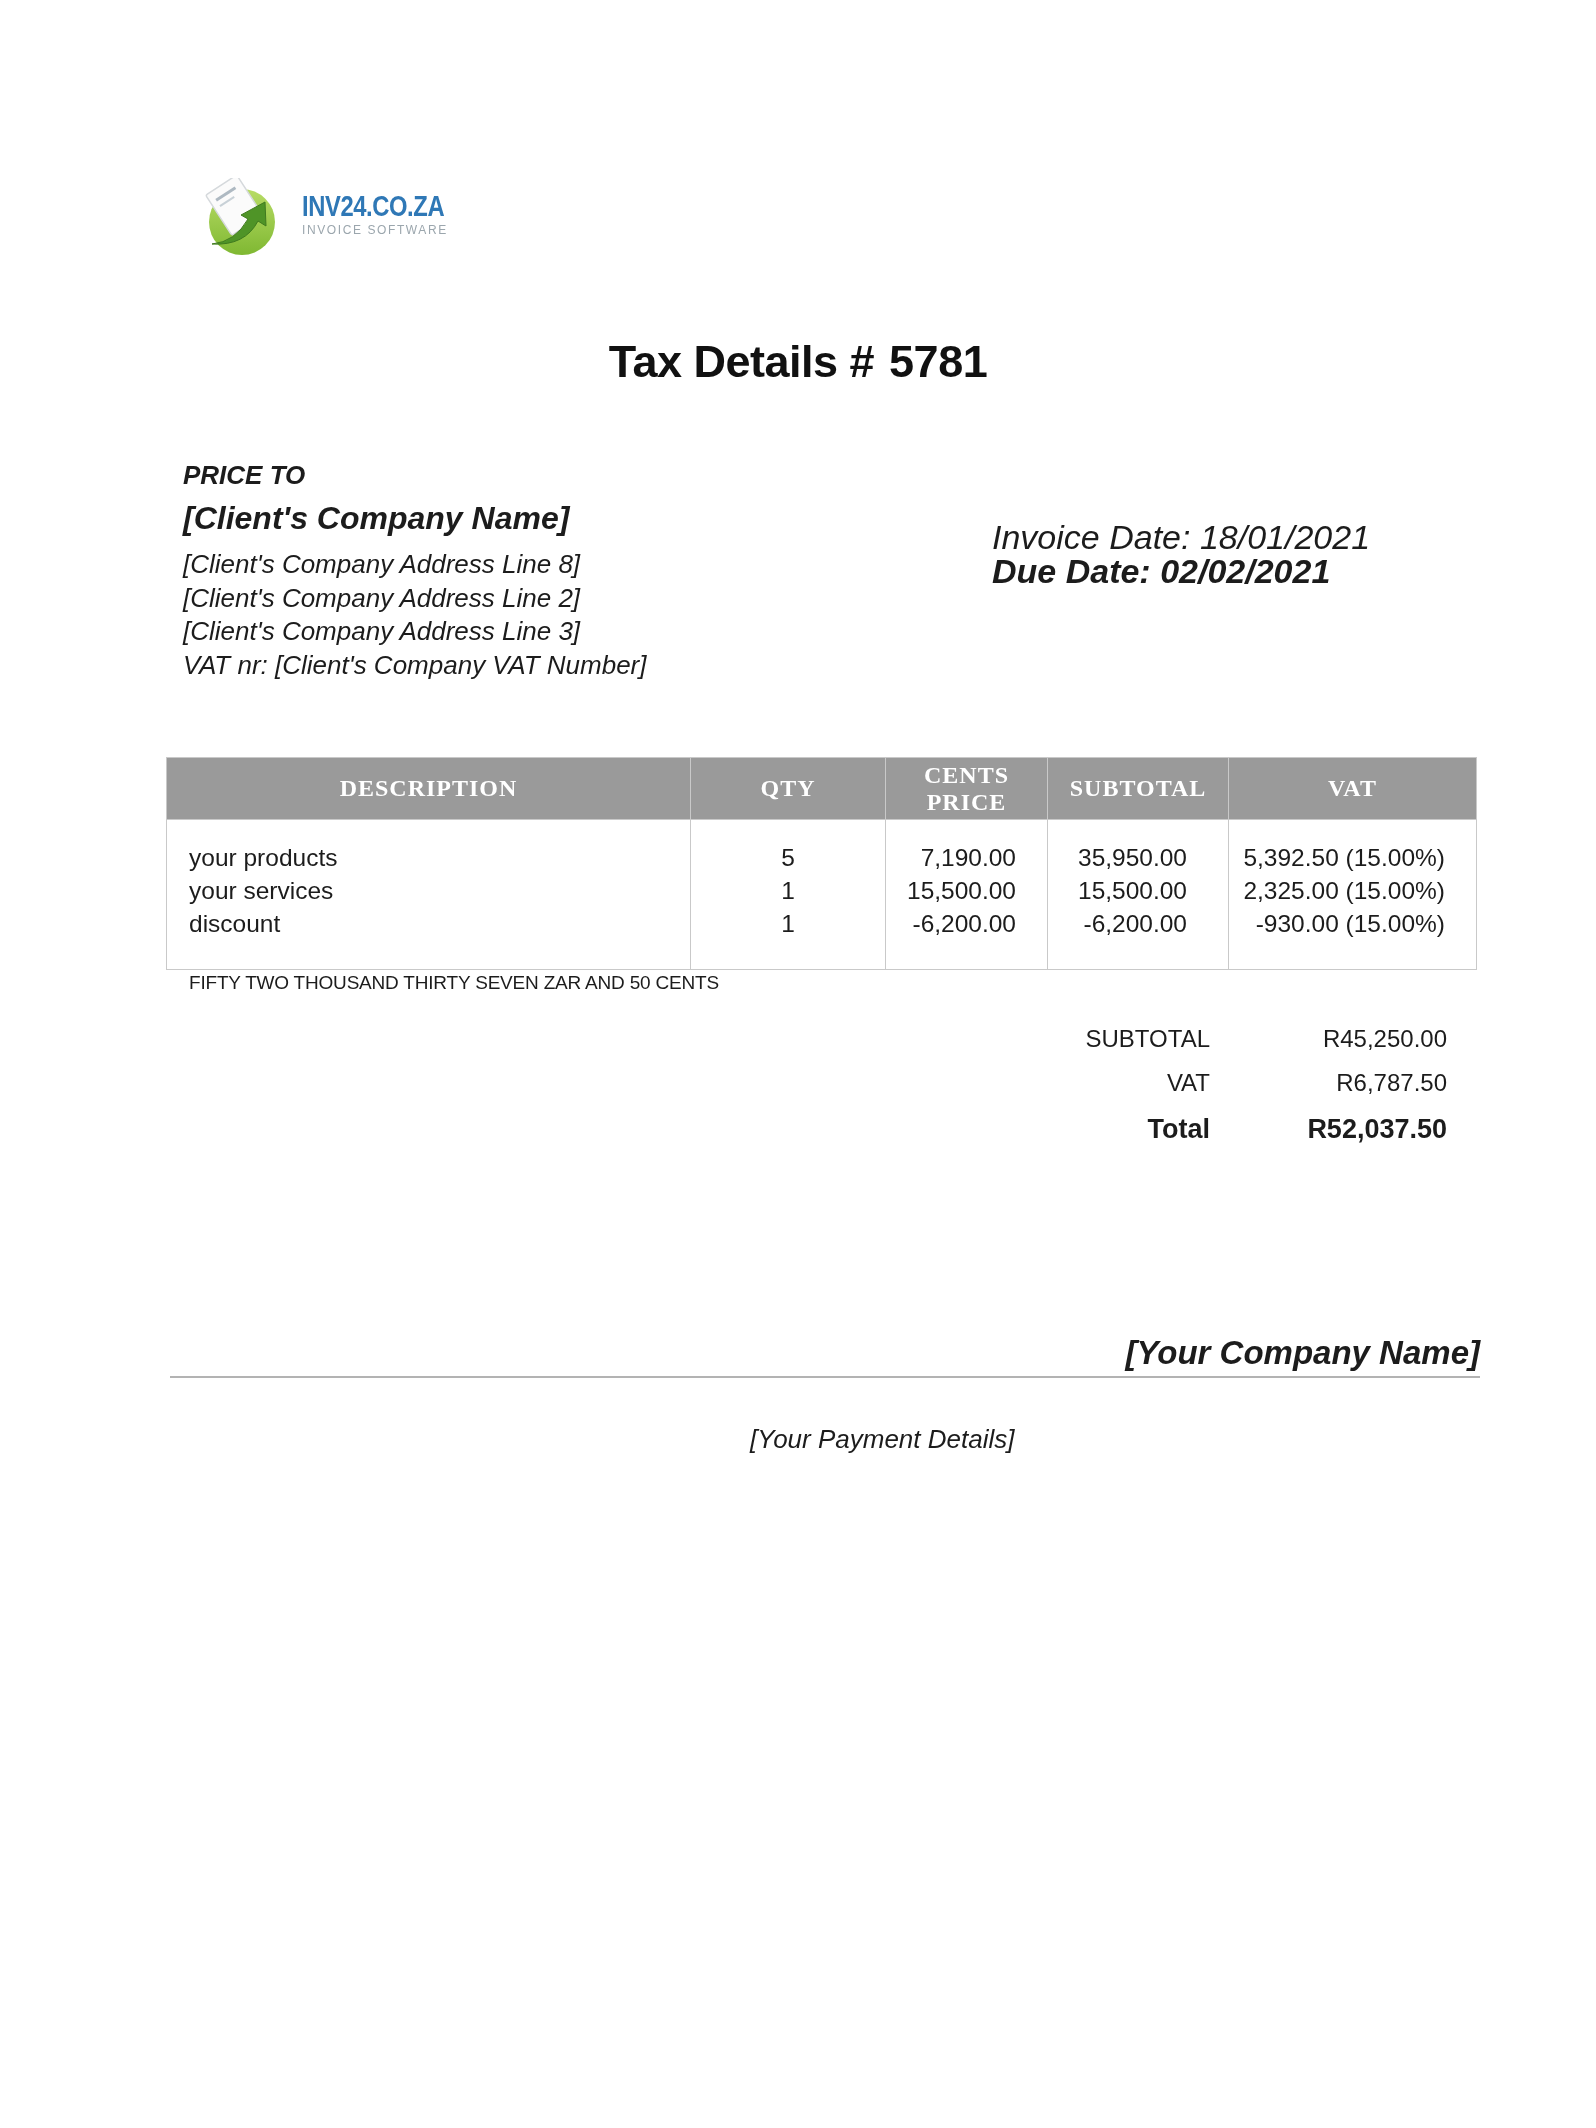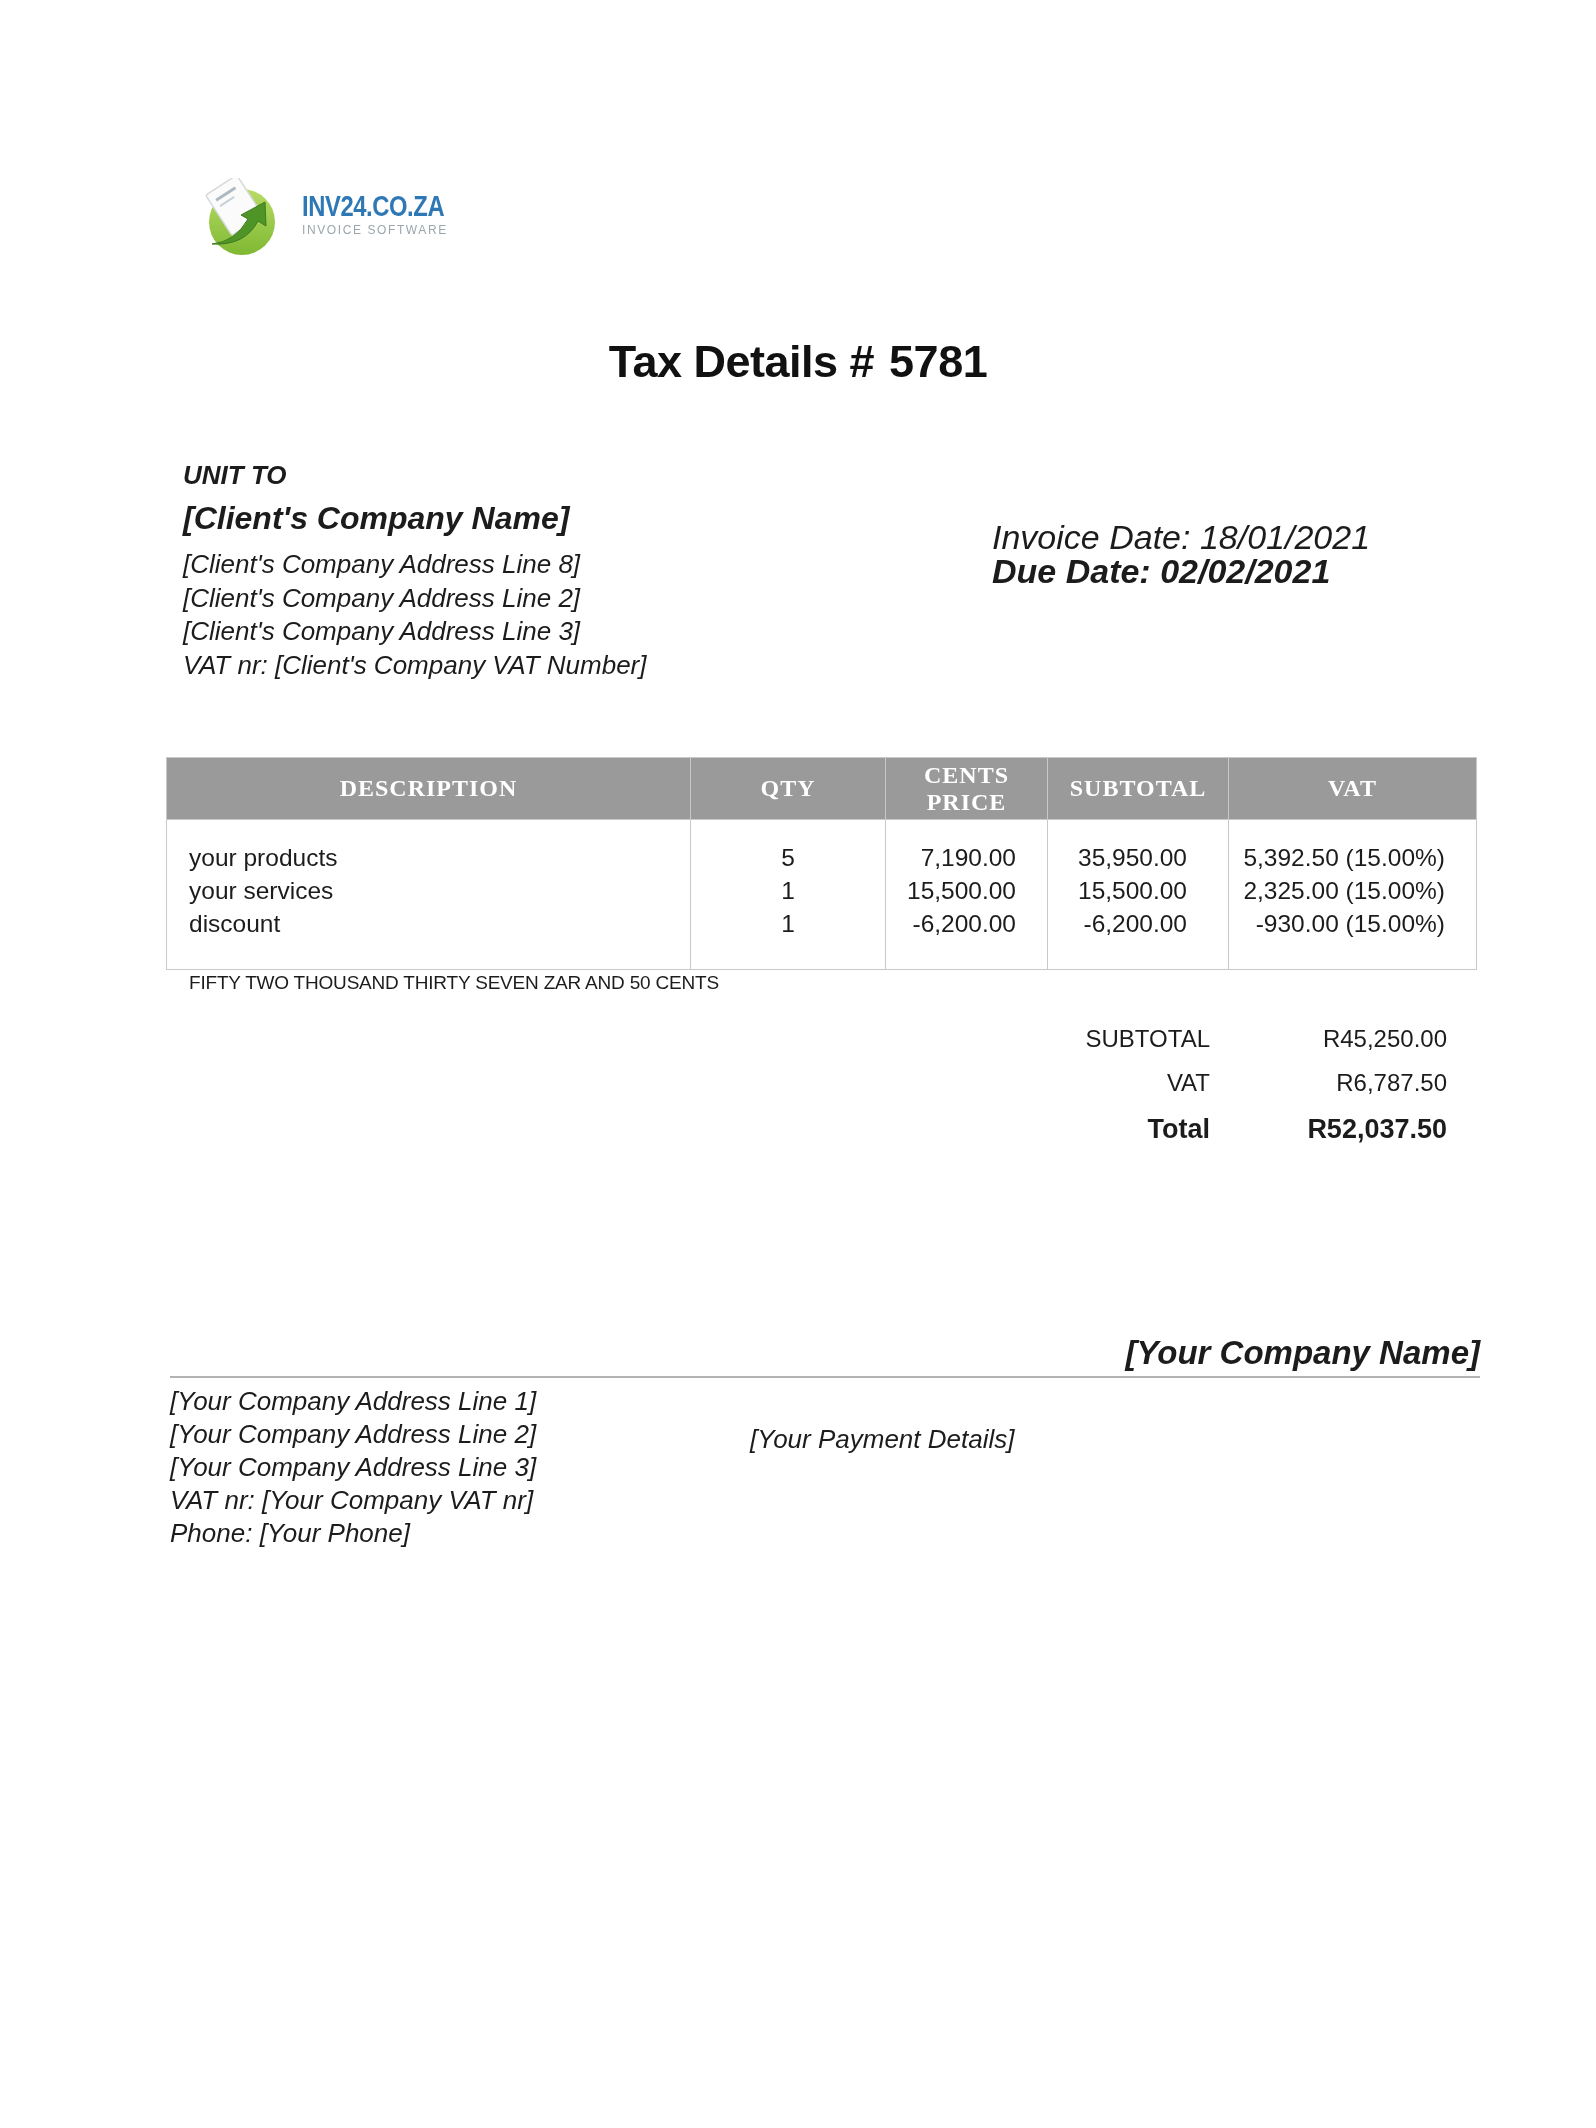--- a/index.html
+++ b/index.html
@@ -123,21 +123,21 @@
       <div class="logo-name">INV24.CO.ZA</div>
       <div class="logo-tagline">INVOICE SOFTWARE</div>
     </div>
   </div>
 
   <div class="title">
     <span>Tax Details #</span><span class="num">5781</span>
   </div>
 
   <div class="bill-to">
-    <div class="bill-to-label">UNIT TO</div>
+    <div class="bill-to-label">PRICE TO</div>
     <div class="client-name">[Client's Company Name]</div>
     <div class="client-lines">
       <div>[Client's Company Address Line 8]</div>
       <div>[Client's Company Address Line 2]</div>
       <div>[Client's Company Address Line 3]</div>
       <div>VAT nr: [Client's Company VAT Number]</div>
     </div>
   </div>
 
   <div class="dates">
@@ -207,24 +207,17 @@
     </div>
     <div class="totals-row grand">
       <div class="totals-label">Total</div>
       <div class="totals-value">R52,037.50</div>
     </div>
   </div>
 
   <div class="company">
     <div class="company-name">[Your Company Name]</div>
     <hr class="company-divider">
-    <div class="company-lines">
-      <div>[Your Company Address Line 1]</div>
-      <div>[Your Company Address Line 2]</div>
-      <div>[Your Company Address Line 3]</div>
-      <div>VAT nr: [Your Company VAT nr]</div>
-      <div>Phone: [Your Phone]</div>
-    </div>
   </div>
 
   <div class="payment-details">[Your Payment Details]</div>
 
 </div>
 
 </body></html>

